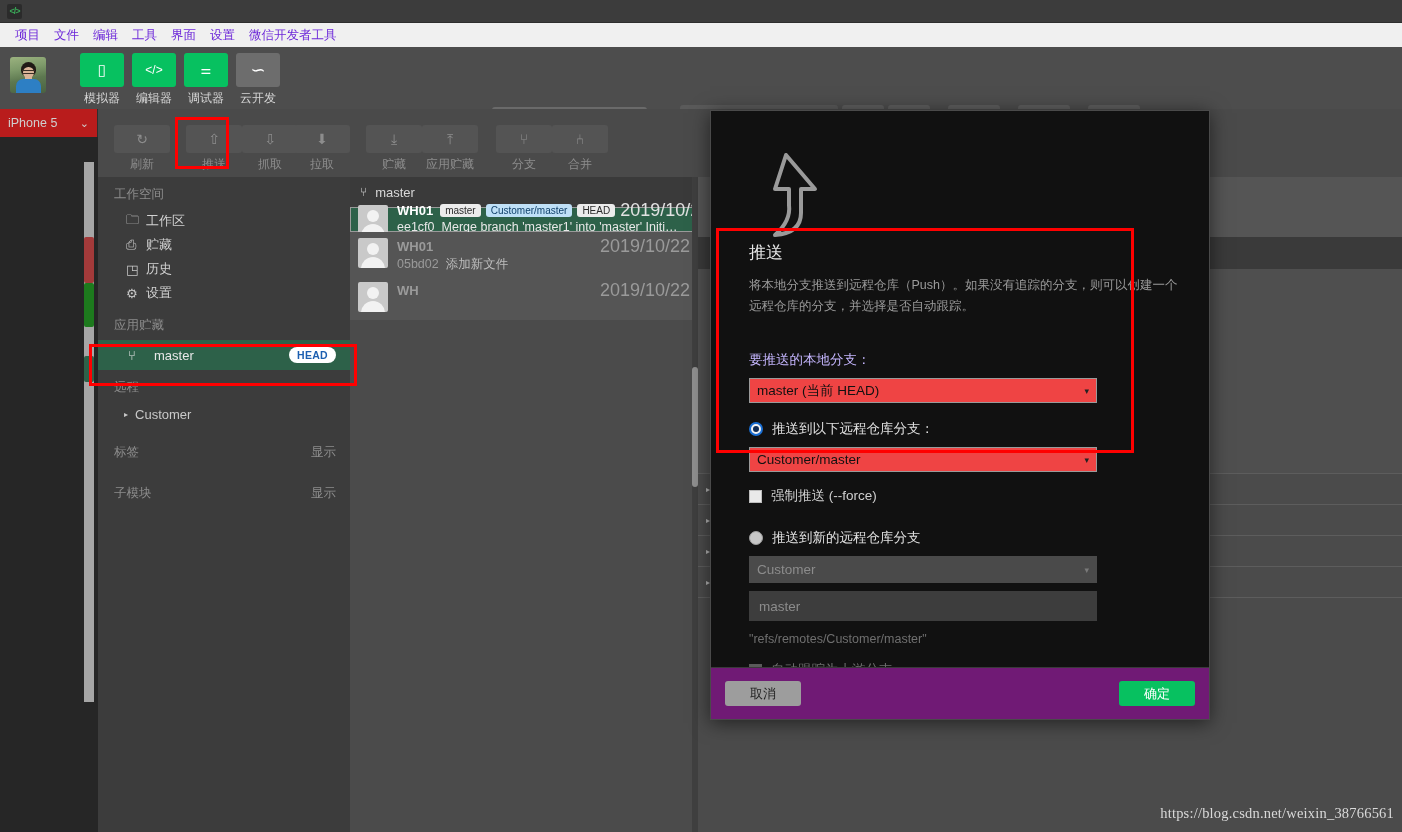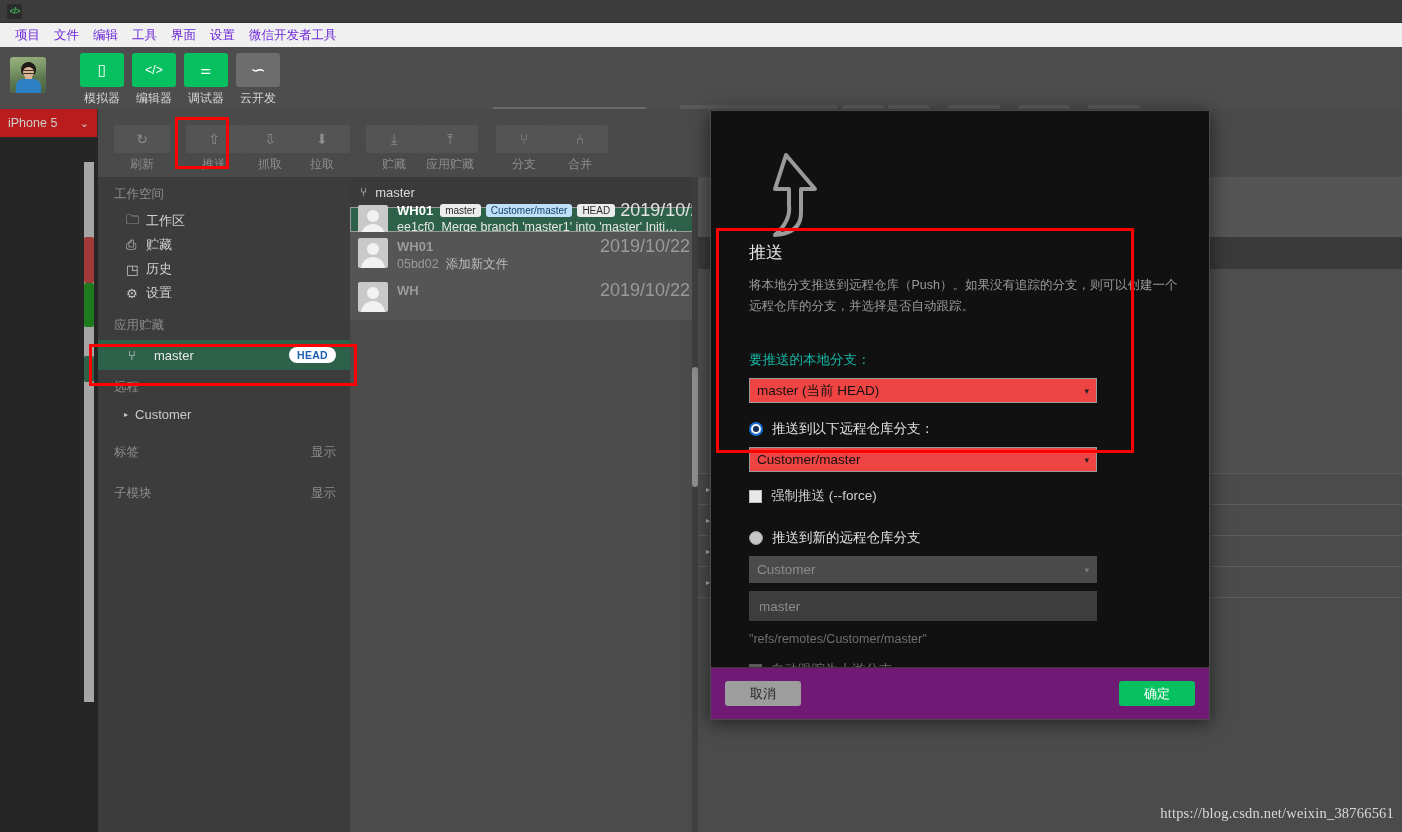--- a/index.html
+++ b/index.html
@@ -212,21 +212,21 @@
     background:#111111; border:1px solid #4a4a4a; box-shadow:0 3px 18px rgba(0,0,0,.55);
   }
   .dlg-body{ position:relative; height:558px; }
   .dlg-arrow{
     position:absolute; left:40px; top:38px; width:70px; height:90px;
     color:#9a9a9a;
   }
   .dlg-inner{ position:absolute; left:38px; top:130px; right:30px; }
   .dlg-h{ font-size:17px; color:#e6e6e6; margin-bottom:11px; }
   .dlg-p{ font-size:12.5px; color:#9b9b9b; line-height:1.65; margin-bottom:14px; max-width:440px;}
-  .dlg-l{ font-size:13.5px; color:#14b8a6; margin-bottom:9px;margin-top:35px;}
+  .dlg-l{ font-size:13.5px; color:#c4b5fd; margin-bottom:9px;margin-top:35px;}
   .sel {
     width:348px; height:25px; background:#ef4444; border:1px solid #9a9a9a;
     display:flex; align-items:center; padding:0 7px; font-size:13.5px; color:#111;
   }
   .sel .v{flex:1; white-space:nowrap;}
   .sel .ar{ font-size:9px; color:#222;}
   .sel.dis{ background:#4a4a4a; border-color:#4a4a4a; color:#8c8c8c;}
   .sel.dis .ar{color:#7a7a7a;}
   .txt {
     width:348px; height:30px; background:#3d3d3d; border:1px solid #3d3d3d;

